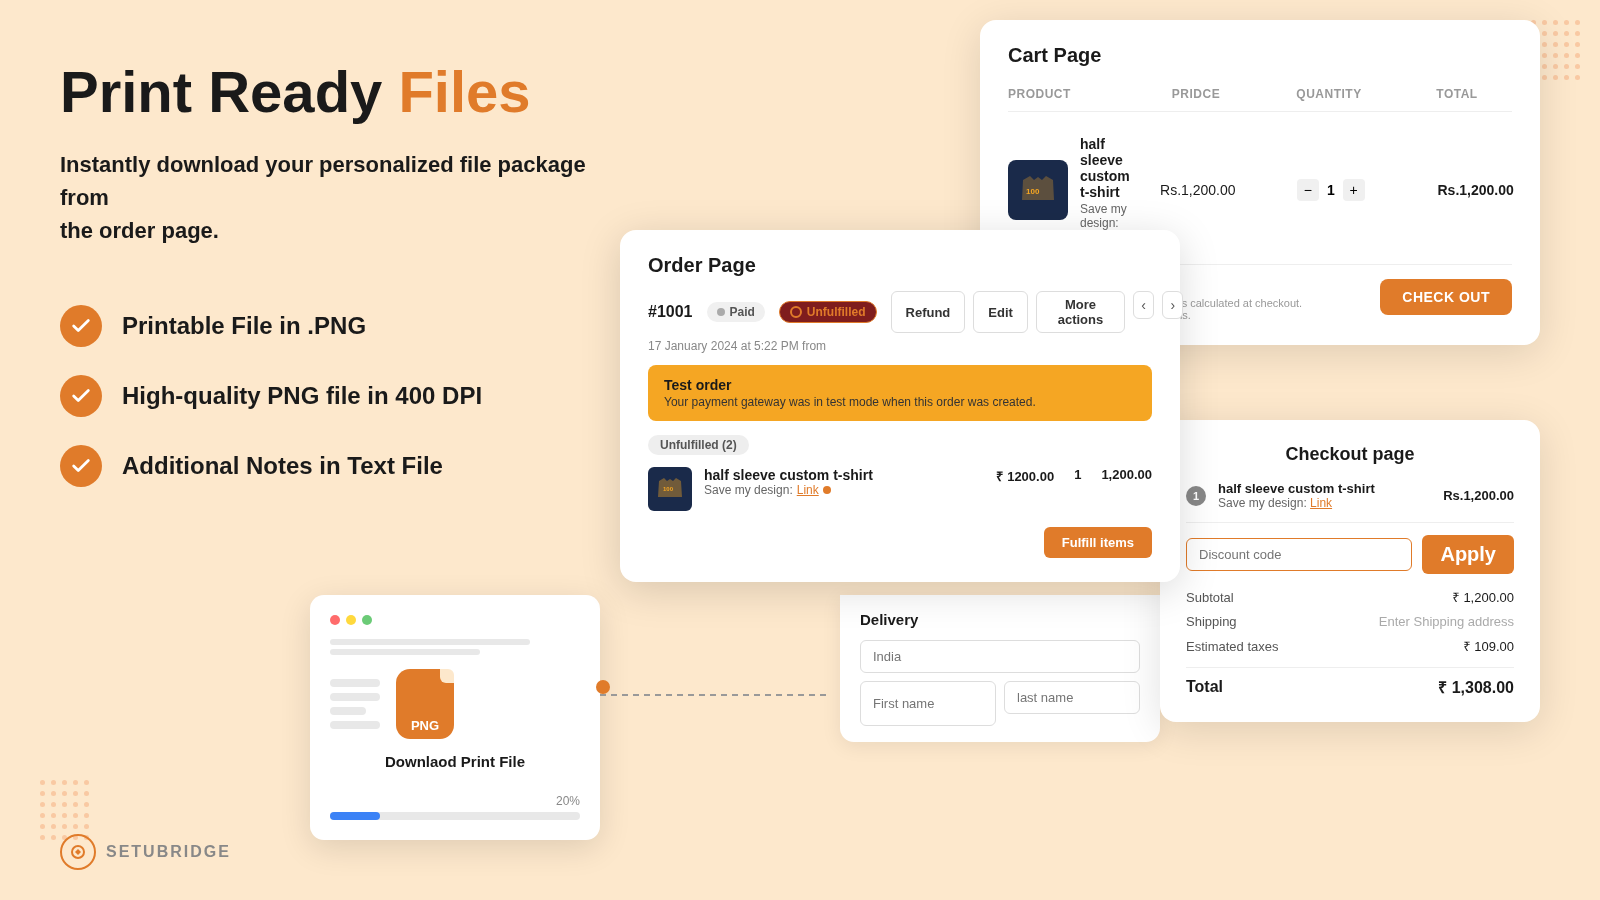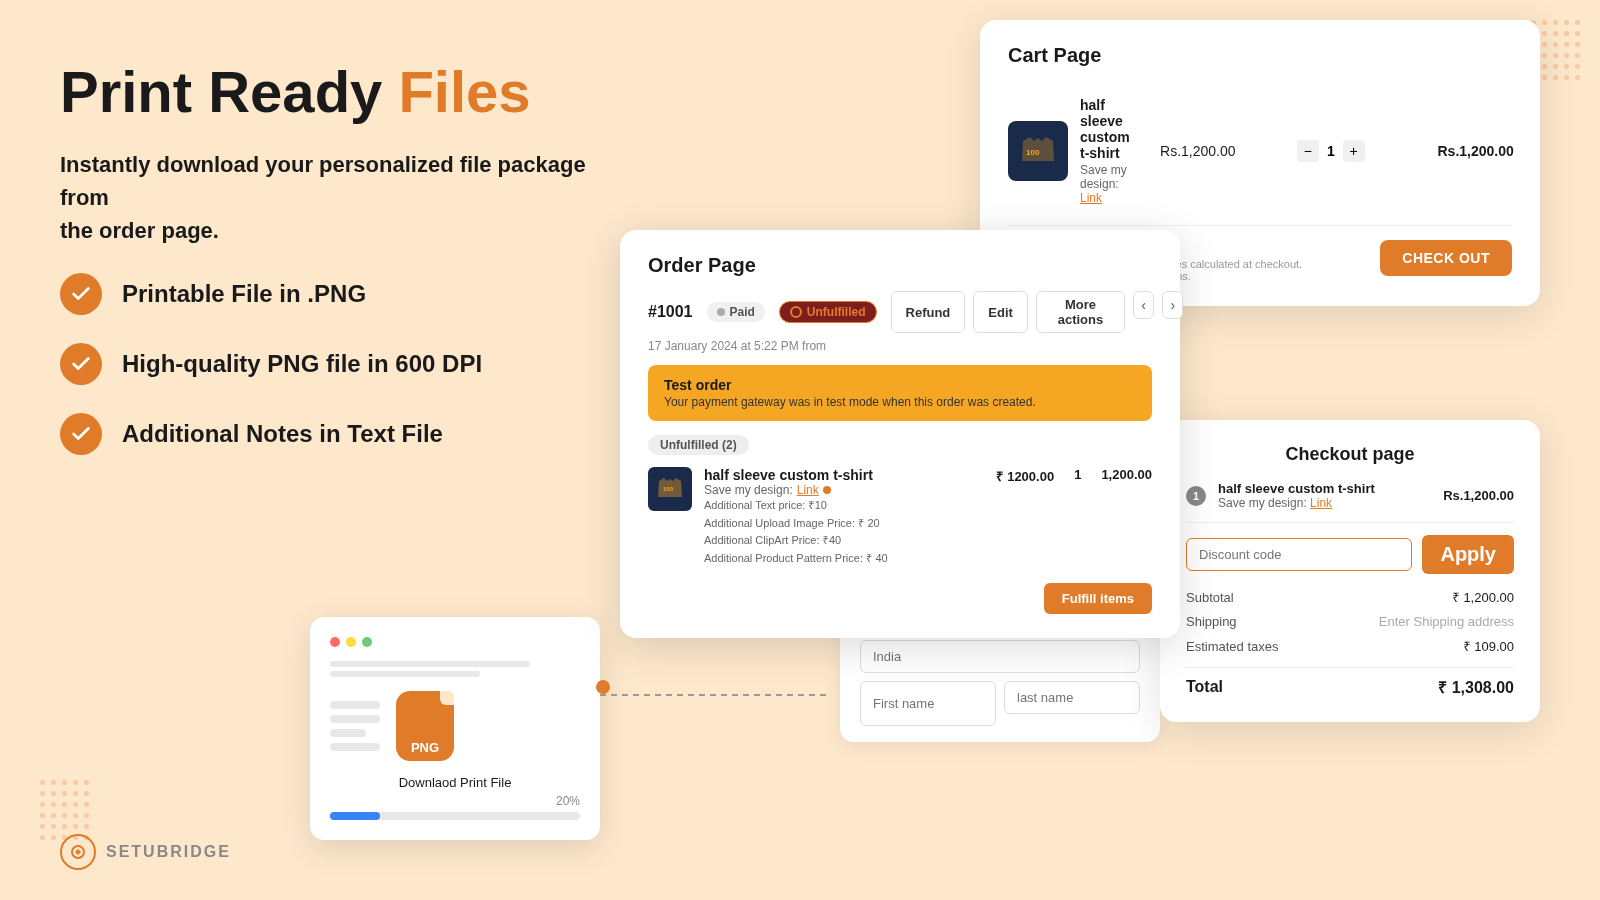--- a/index.html
+++ b/index.html
@@ -54,21 +54,21 @@
     }
     .main-title .highlight {
       color: #e07b2a;
     }
 
     .subtitle {
       font-size: 22px;
       font-weight: 700;
       color: #1a1a1a;
       line-height: 1.5;
-      margin-bottom: 26px;
+      margin-bottom: 58px;
       max-width: 540px;
     }
 
     .features-list {
       list-style: none;
       display: flex;
       flex-direction: column;
       gap: 28px;
     }
     .feature-item {
@@ -195,25 +195,25 @@
       background: #fde8cc;
       border-radius: 0 6px 0 6px;
     }
     .png-label {
       font-size: 13px;
       font-weight: 700;
       color: #fff;
     }
 
     .card-title {
-      font-size: 13px;
-      font-weight: 400;
+      font-size: 15px;
+      font-weight: 700;
       color: #1a1a1a;
       text-align: center;
-      margin-bottom: 4px;
+      margin-bottom: 24px;
     }
     .progress-label {
       font-size: 12px;
       color: #888;
       text-align: right;
       margin-bottom: 4px;
     }
     .progress-bar-bg {
       height: 8px;
       background: #e8e8e8;
@@ -822,21 +822,21 @@
         </svg>
       </div>
       <span class="feature-text">Printable File in .PNG</span>
     </li>
     <li class="feature-item">
       <div class="feature-check">
         <svg viewBox="0 0 24 24" fill="none" stroke="white" stroke-width="3" stroke-linecap="round" stroke-linejoin="round">
           <polyline points="20 6 9 17 4 12"></polyline>
         </svg>
       </div>
-      <span class="feature-text">High-quality PNG file in 600 DPI</span>
+      <span class="feature-text">High-quality PNG file in 400 DPI</span>
     </li>
     <li class="feature-item">
       <div class="feature-check">
         <svg viewBox="0 0 24 24" fill="none" stroke="white" stroke-width="3" stroke-linecap="round" stroke-linejoin="round">
           <polyline points="20 6 9 17 4 12"></polyline>
         </svg>
       </div>
       <span class="feature-text">Additional Notes in Text File</span>
     </li>
   </ul>
@@ -881,20 +881,26 @@
 </div>
 
 <div class="connector-dot" style="left: 596px; top: 680px;"></div>
 
 <svg class="svg-connector" style="left:600px; top:690px; width:240px; height:10px;">
   <line x1="0" y1="5" x2="230" y2="5" stroke="#999" stroke-width="2" stroke-dasharray="6,5"></line>
 </svg>
 
 <div class="cart-card">
   <div class="cart-title">Cart Page</div>
+  <div class="cart-table-header">
+    <span>PRODUCT</span>
+    <span>PRIDCE</span>
+    <span>QUANTITY</span>
+    <span>TOTAL</span>
+  </div>
   <div class="cart-row">
     <div class="cart-product">
       <div class="cart-product-img">
         <svg width="40" height="36" viewBox="0 0 40 36" fill="none">
           <path d="M5 8 L12 4 L16 8 L20 5 L24 8 L28 4 L35 8 L36 28 L4 28 Z" fill="#f5a623" opacity="0.3"></path>
           <text x="8" y="22" font-size="8" fill="#f5a623" font-weight="bold">100</text>
         </svg>
       </div>
       <div class="cart-product-info">
         <span class="cart-product-name">half sleeve custom t-shirt</span>
@@ -954,26 +960,20 @@
         <text x="8" y="16" font-size="6" fill="#f5a623" font-weight="bold">100</text>
       </svg>
     </div>
     <div class="order-item-details">
       <div class="order-item-name">half sleeve custom t-shirt</div>
       <div class="order-item-link">
         <span>Save my design:</span>
         <a href="#">Link</a>
         <div class="link-dot"></div>
       </div>
-      <div class="order-item-extras">
-        <div>Additional Text price:  ₹10</div>
-        <div>Additional Upload Image Price: ₹ 20</div>
-        <div>Additional ClipArt Price: ₹40</div>
-        <div>Additional Product Pattern Price: ₹ 40</div>
-      </div>
     </div>
     <div class="order-item-price-col">
       <span>₹ 1200.00</span>
       <span>1</span>
       <span>1,200.00</span>
     </div>
   </div>
   <div style="overflow:hidden;">
     <button class="fulfill-btn">Fulfill items</button>
   </div>

